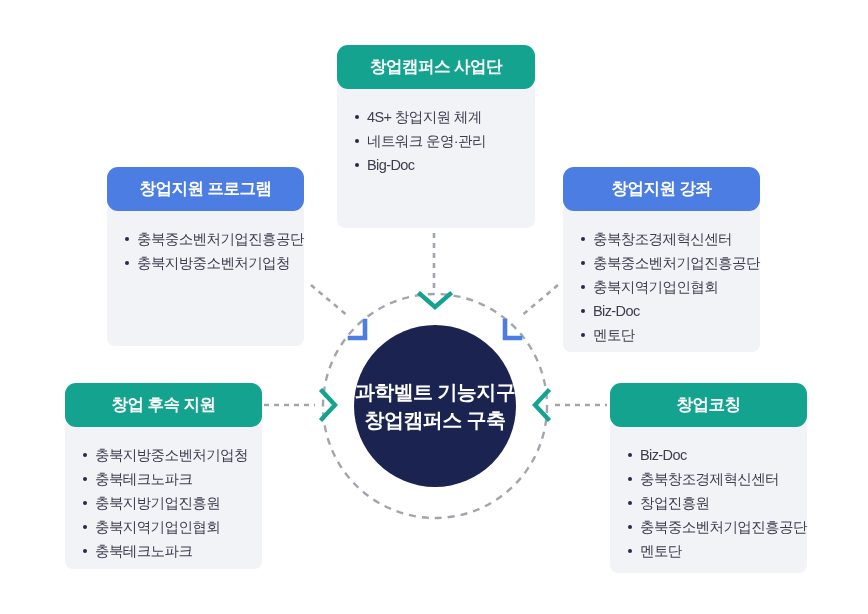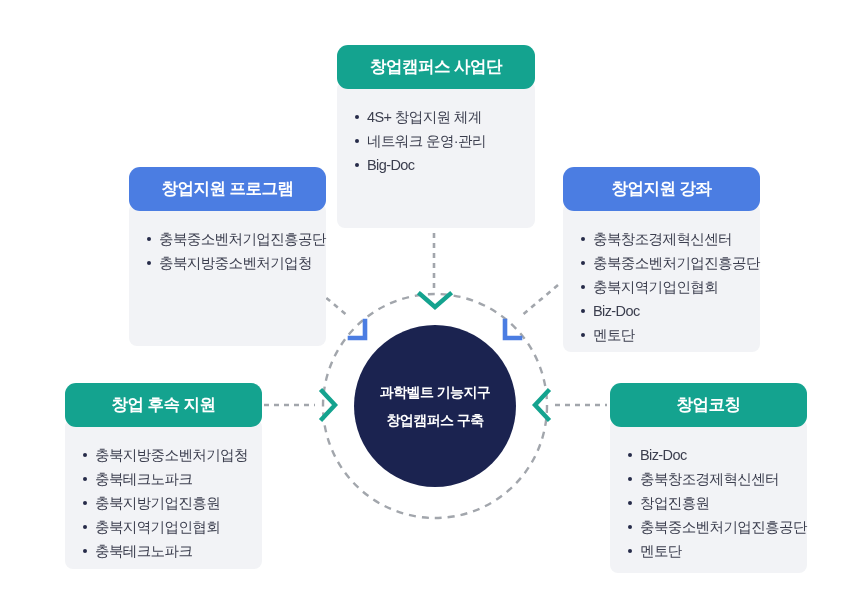--- a/index.html
+++ b/index.html
@@ -37,33 +37,33 @@
     display:flex;align-items:center;height:24px;
     font-size:14.5px;color:var(--item_text);letter-spacing:-0.6px;white-space:nowrap;
   }
   .bullet{
     width:4px;height:4px;border-radius:50%;background:var(--bullet);
     margin-right:8px;flex:0 0 auto;
   }
 
   #box-top-center{left:337px;top:45px;width:198px;}
   #box-top-center .box-body{height:147px;}
-  #box-left-upper{left:129px;top:167px;}
+  #box-left-upper{left:107px;top:167px;}
   #box-left-upper .box-body{height:143px;}
   #box-right-upper{left:563px;top:167px;}
   #box-right-upper .box-body{height:149px;}
   #box-left-lower{left:65px;top:383px;}
   #box-left-lower .box-body{height:150px;}
   #box-right-lower{left:610px;top:383px;}
   #box-right-lower .box-body{height:154px;}
 
   .center-circle{
     position:absolute;left:354px;top:325px;width:162px;height:162px;border-radius:50%;
     background:var(--navy);display:flex;flex-direction:column;align-items:center;justify-content:center;
-    color:#fff;font-weight:bold;font-size:14px;letter-spacing:-0.6px;line-height:28px;text-align:center;
+    color:#fff;font-weight:bold;font-size:20px;letter-spacing:-0.6px;line-height:28px;text-align:center;
   }
 </style>
 </head>
 <body>
 
 <div class="canvas">
 
   <svg class="connector-layer" width="868" height="614" viewBox="0 0 868 614">
     <circle class="dash-circle" cx="435" cy="406" r="112"></circle>
     <path class="dash-line" d="M434 233 L434 289"></path>

